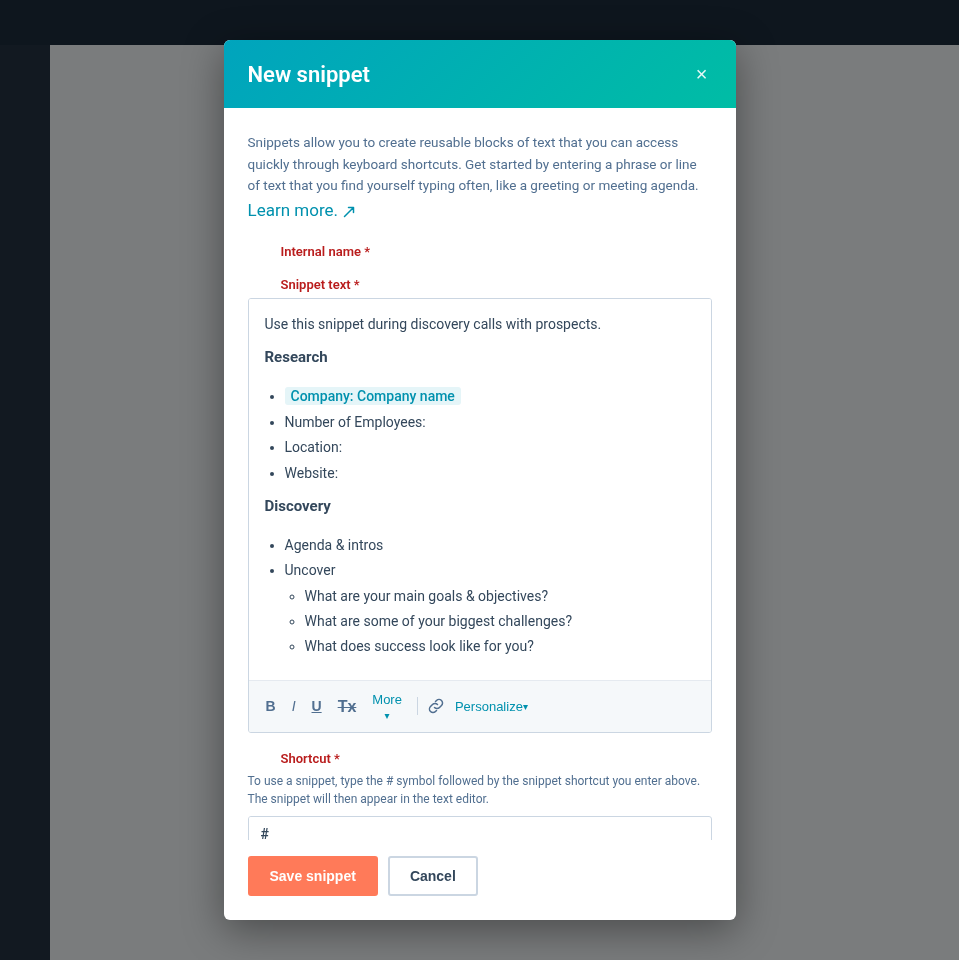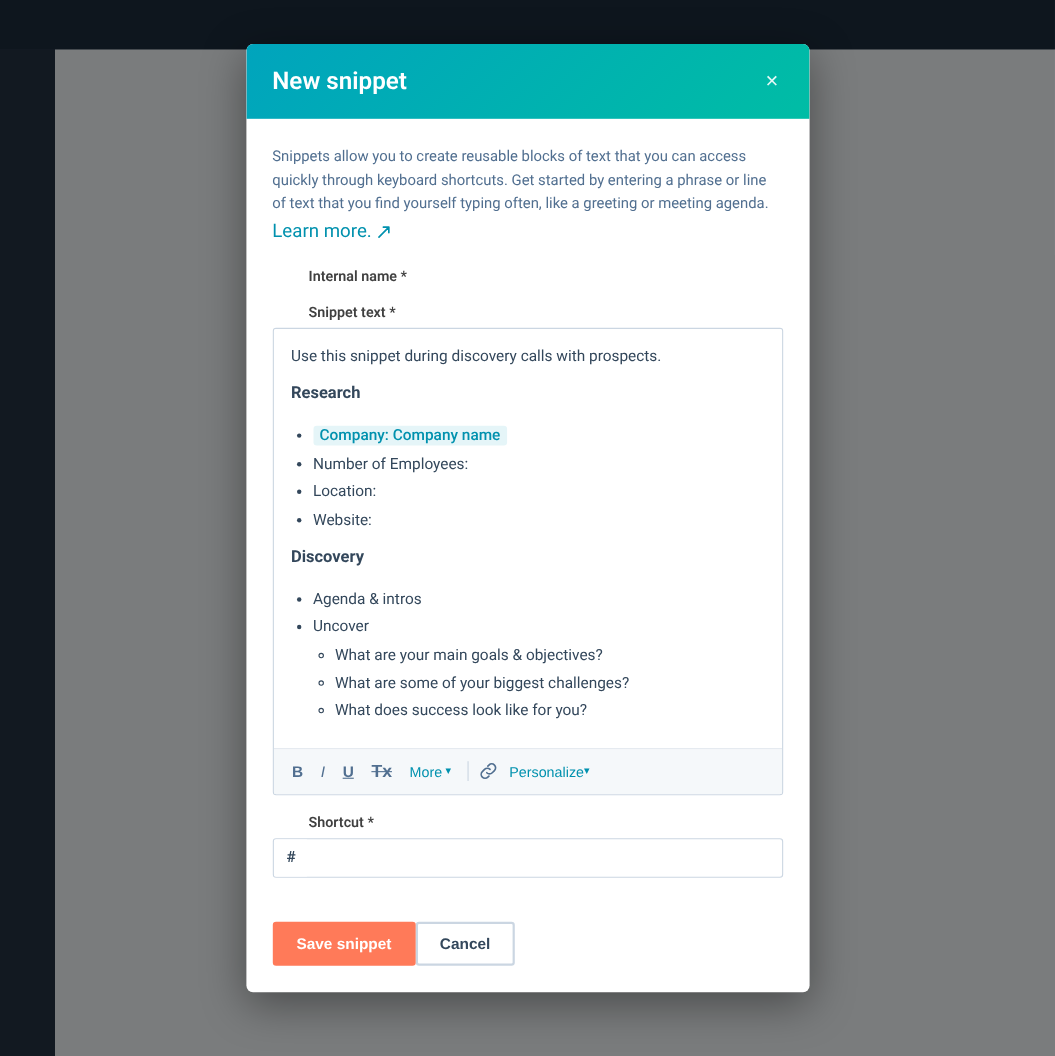--- a/index.html
+++ b/index.html
@@ -85,21 +85,21 @@
       width: 12px;
       height: 12px;
       margin-left: 2px;
       vertical-align: middle;
     }
 
     .form-label {
       display: block;
       font-size: 13px;
       font-weight: 600;
-      color: #404040;
+      color: #b91c1c;
       margin-bottom: 6px;
       padding-left: 33px;
     }
 
     .form-group {
       margin-bottom: 18px;
     }
 
     .form-input {
       width: 100%;
@@ -197,20 +197,21 @@
       background: none;
       border: none;
       cursor: pointer;
       color: #0091ae;
       font-size: 13px;
       font-weight: 500;
       display: flex;
       align-items: center;
       gap: 3px;
       padding: 3px 5px;
+      flex-direction: column;
     }
 
     .toolbar-personalize-btn {
       background: none;
       border: none;
       cursor: pointer;
       color: #0091ae;
       font-size: 13px;
       font-weight: 500;
       display: flex;
@@ -255,20 +256,21 @@
       font-size: 14px;
       color: #33475b;
       outline: none;
       background: #fff;
     }
 
     
     .modal-footer {
       padding: 16px 24px 24px;
       display: flex;
+      gap: 10px;
       flex-shrink: 0;
       align-items: flex-end;
     }
 
     .btn-save {
       background: #ff7a59;
       color: #fff;
       border: 2px solid #ff7a59;
       border-radius: 3px;
       padding: 10px 20px;
@@ -392,20 +394,21 @@
             <button class="toolbar-personalize-btn">
               <span>Personalize</span>
               <span class="chevron-icon">▾</span>
             </button>
           </div>
         </div>
       </div>
 
       <div class="shortcut-section">
         <label class="form-label">Shortcut *</label>
+        <p class="shortcut-help-text">To use a snippet, type the # symbol followed by the snippet shortcut you enter above. The snippet will then appear in the text editor.</p>
         <div class="shortcut-input-wrapper">
           <span class="shortcut-hash">#</span>
         </div>
       </div>
 
     </div>
 
     <div class="modal-footer">
       <button class="btn-save">Save snippet</button>
       <button class="btn-cancel">Cancel</button>

